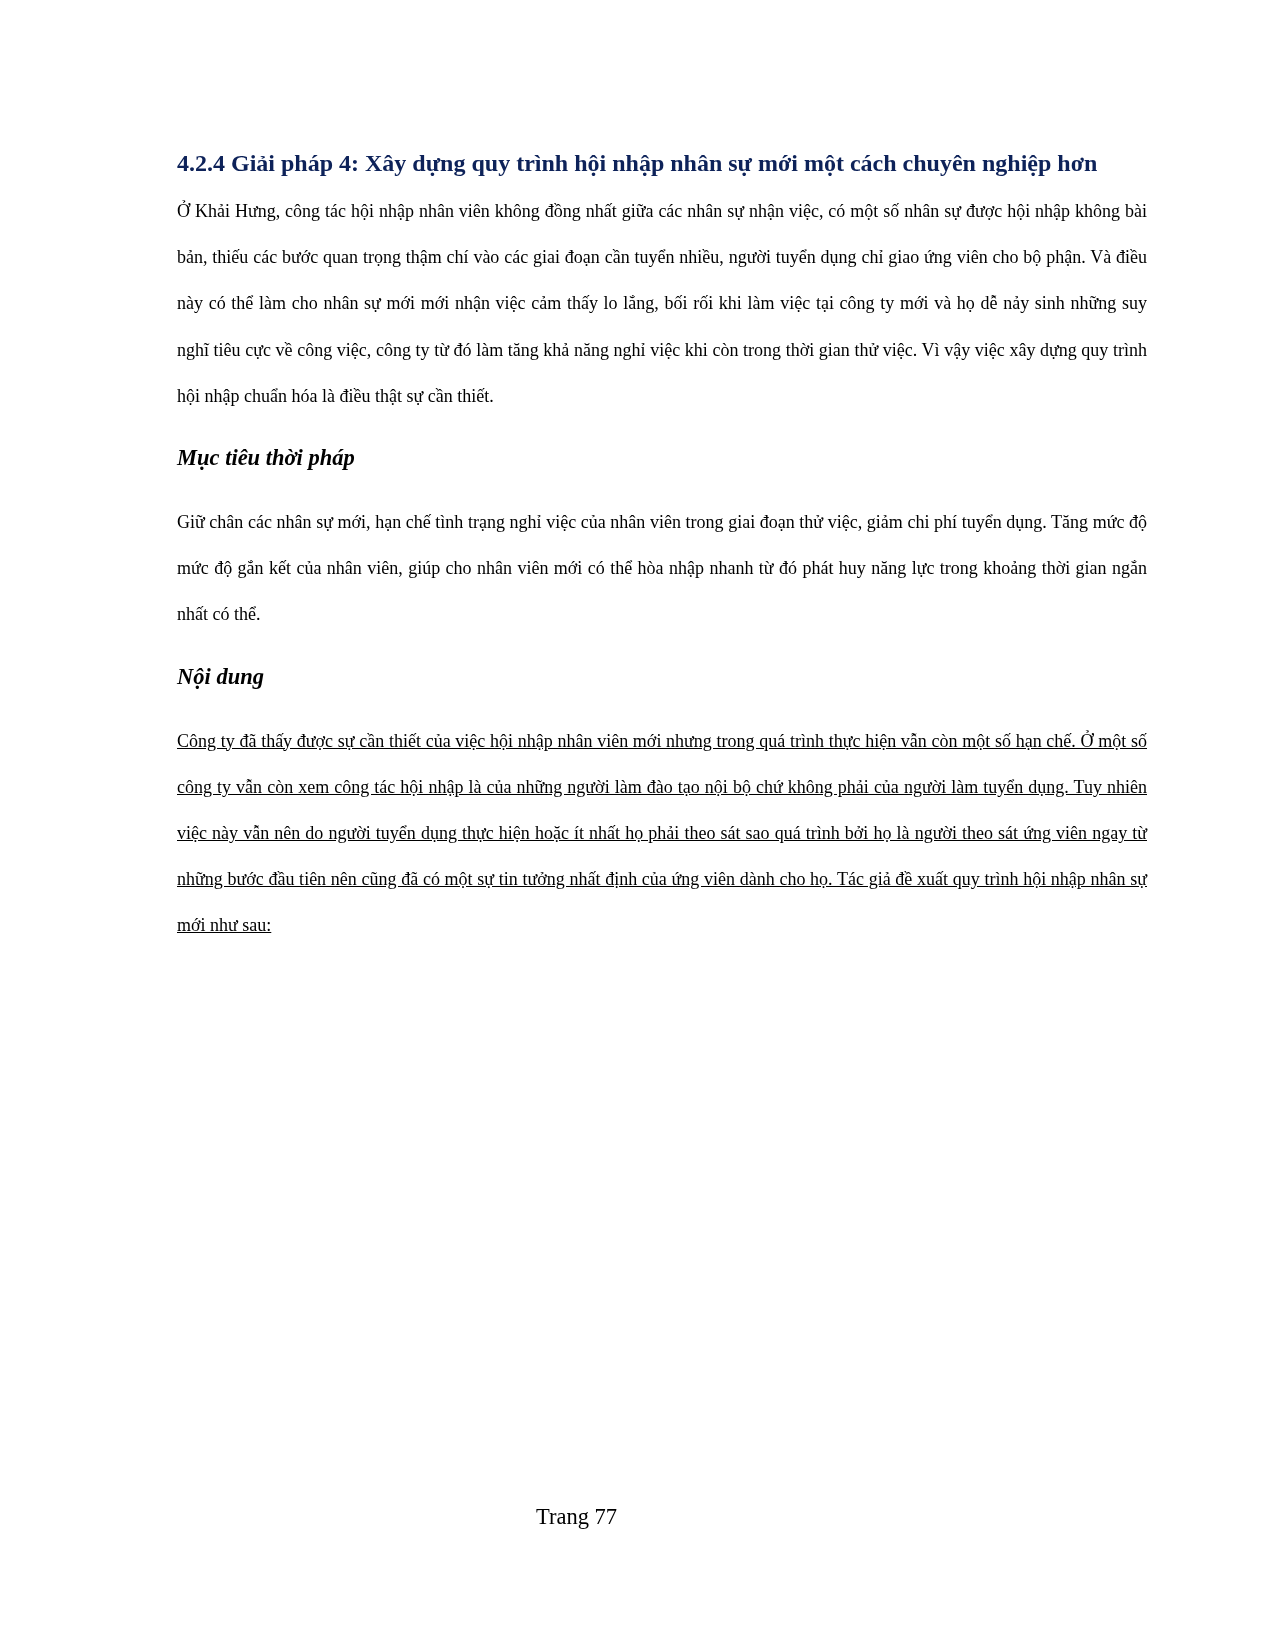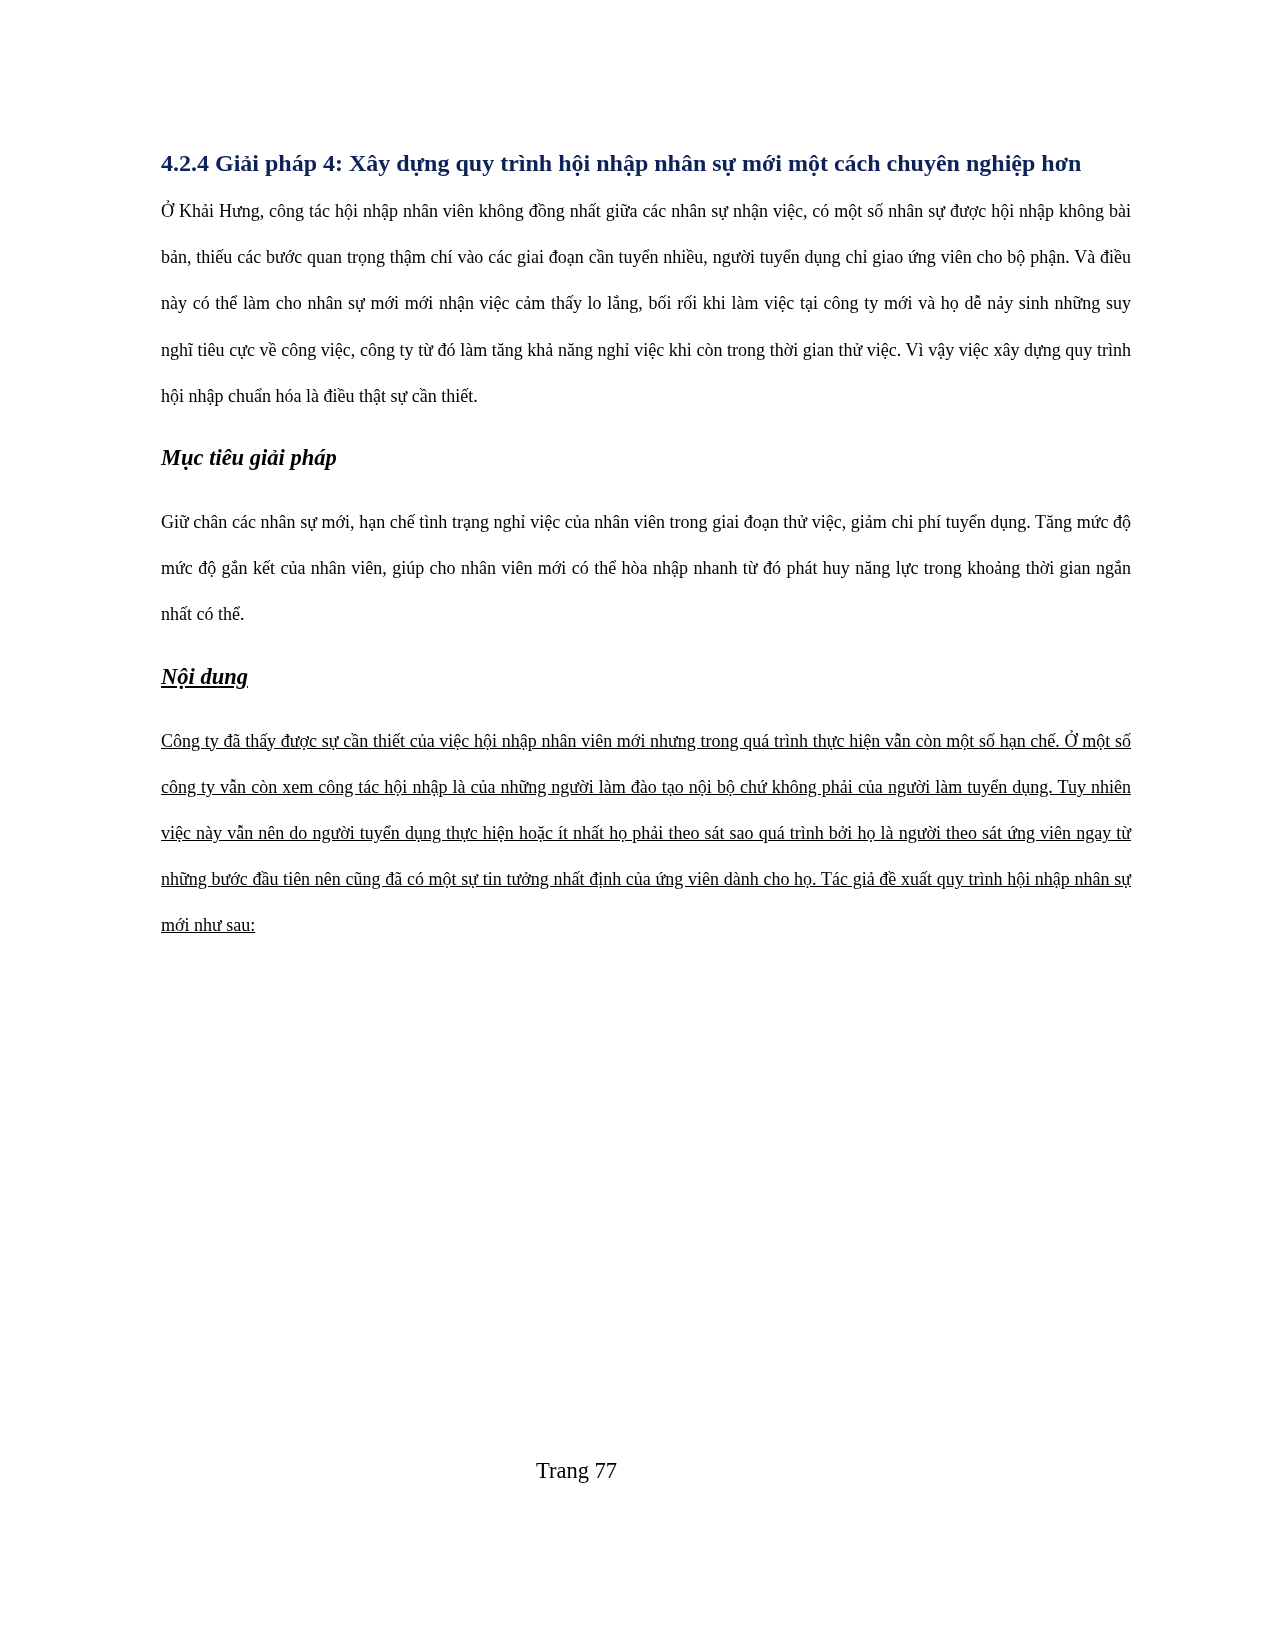--- a/index.html
+++ b/index.html
@@ -10,21 +10,21 @@
     body {
       width: 1275px;
       height: 1650px;
       position: relative;
       overflow: hidden;
       font-family: "Liberation Serif", "DejaVu Serif", serif;
       color: #000000;
     }
     .page {
       position: absolute;
-      left: 161px;
+      left: 177px;
       top: 140px;
       width: 970px;
     }
     .section-heading {
       font-weight: bold;
       font-size: 24px;
       line-height: 46px;
       color: #0d2259;
       margin: 0;
       text-align: justify;
@@ -39,41 +39,41 @@
     .sub-heading {
       font-weight: bold;
       font-style: italic;
       font-size: 22.5px;
       line-height: 46px;
       margin: 0;
     }
     .p1 { margin-top: 2px; }
     .h-muc { margin-top: 16px; }
     .p2 { margin-top: 18px; }
-    .h-noi { margin-top: 16px; text-decoration: underline; }
+    .h-noi { margin-top: 16px; }
     .p3 { margin-top: 18px; text-decoration: underline; }
     .footer {
       position: absolute;
       left: 0;
       width: 1153px;
-      top: 1456px;
+      top: 1502px;
       text-align: center;
       font-size: 22.5px;
       line-height: 30px;
     }
   </style>
 </head>
 <body>
 
 <div class="page">
   <h2 class="section-heading">4.2.4 Giải pháp 4: Xây dựng quy trình hội nhập nhân sự mới một cách chuyên nghiệp hơn</h2>
 
   <p class="para p1">Ở Khải Hưng, công tác hội nhập nhân viên không đồng nhất giữa các nhân sự nhận việc, có một số nhân sự được hội nhập không bài bản, thiếu các bước quan trọng thậm chí vào các giai đoạn cần tuyển nhiều, người tuyển dụng chỉ giao ứng viên cho bộ phận. Và điều này có thể làm cho nhân sự mới mới nhận việc cảm thấy lo lắng, bối rối khi làm việc tại công ty mới và họ dễ nảy sinh những suy nghĩ tiêu cực về công việc, công ty từ đó làm tăng khả năng nghỉ việc khi còn trong thời gian thử việc. Vì vậy việc xây dựng quy trình hội nhập chuẩn hóa là điều thật sự cần thiết.</p>
 
-  <h3 class="sub-heading h-muc">Mục tiêu giải pháp</h3>
+  <h3 class="sub-heading h-muc">Mục tiêu thời pháp</h3>
 
   <p class="para p2">Giữ chân các nhân sự mới, hạn chế tình trạng nghỉ việc của nhân viên trong giai đoạn thử việc, giảm chi phí tuyển dụng. Tăng mức độ mức độ gắn kết của nhân viên, giúp cho nhân viên mới có thể hòa nhập nhanh từ đó phát huy năng lực trong khoảng thời gian ngắn nhất có thể.</p>
 
   <h3 class="sub-heading h-noi">Nội dung</h3>
 
   <p class="para p3">Công ty đã thấy được sự cần thiết của việc hội nhập nhân viên mới nhưng trong quá trình thực hiện vẫn còn một số hạn chế. Ở một số công ty vẫn còn xem công tác hội nhập là của những người làm đào tạo nội bộ chứ không phải của người làm tuyển dụng. Tuy nhiên việc này vẫn nên do người tuyển dụng thực hiện hoặc ít nhất họ phải theo sát sao quá trình bởi họ là người theo sát ứng viên ngay từ những bước đầu tiên nên cũng đã có một sự tin tưởng nhất định của ứng viên dành cho họ. Tác giả đề xuất quy trình hội nhập nhân sự mới như sau:</p>
 </div>
 
 <div class="footer">Trang 77</div>
 

